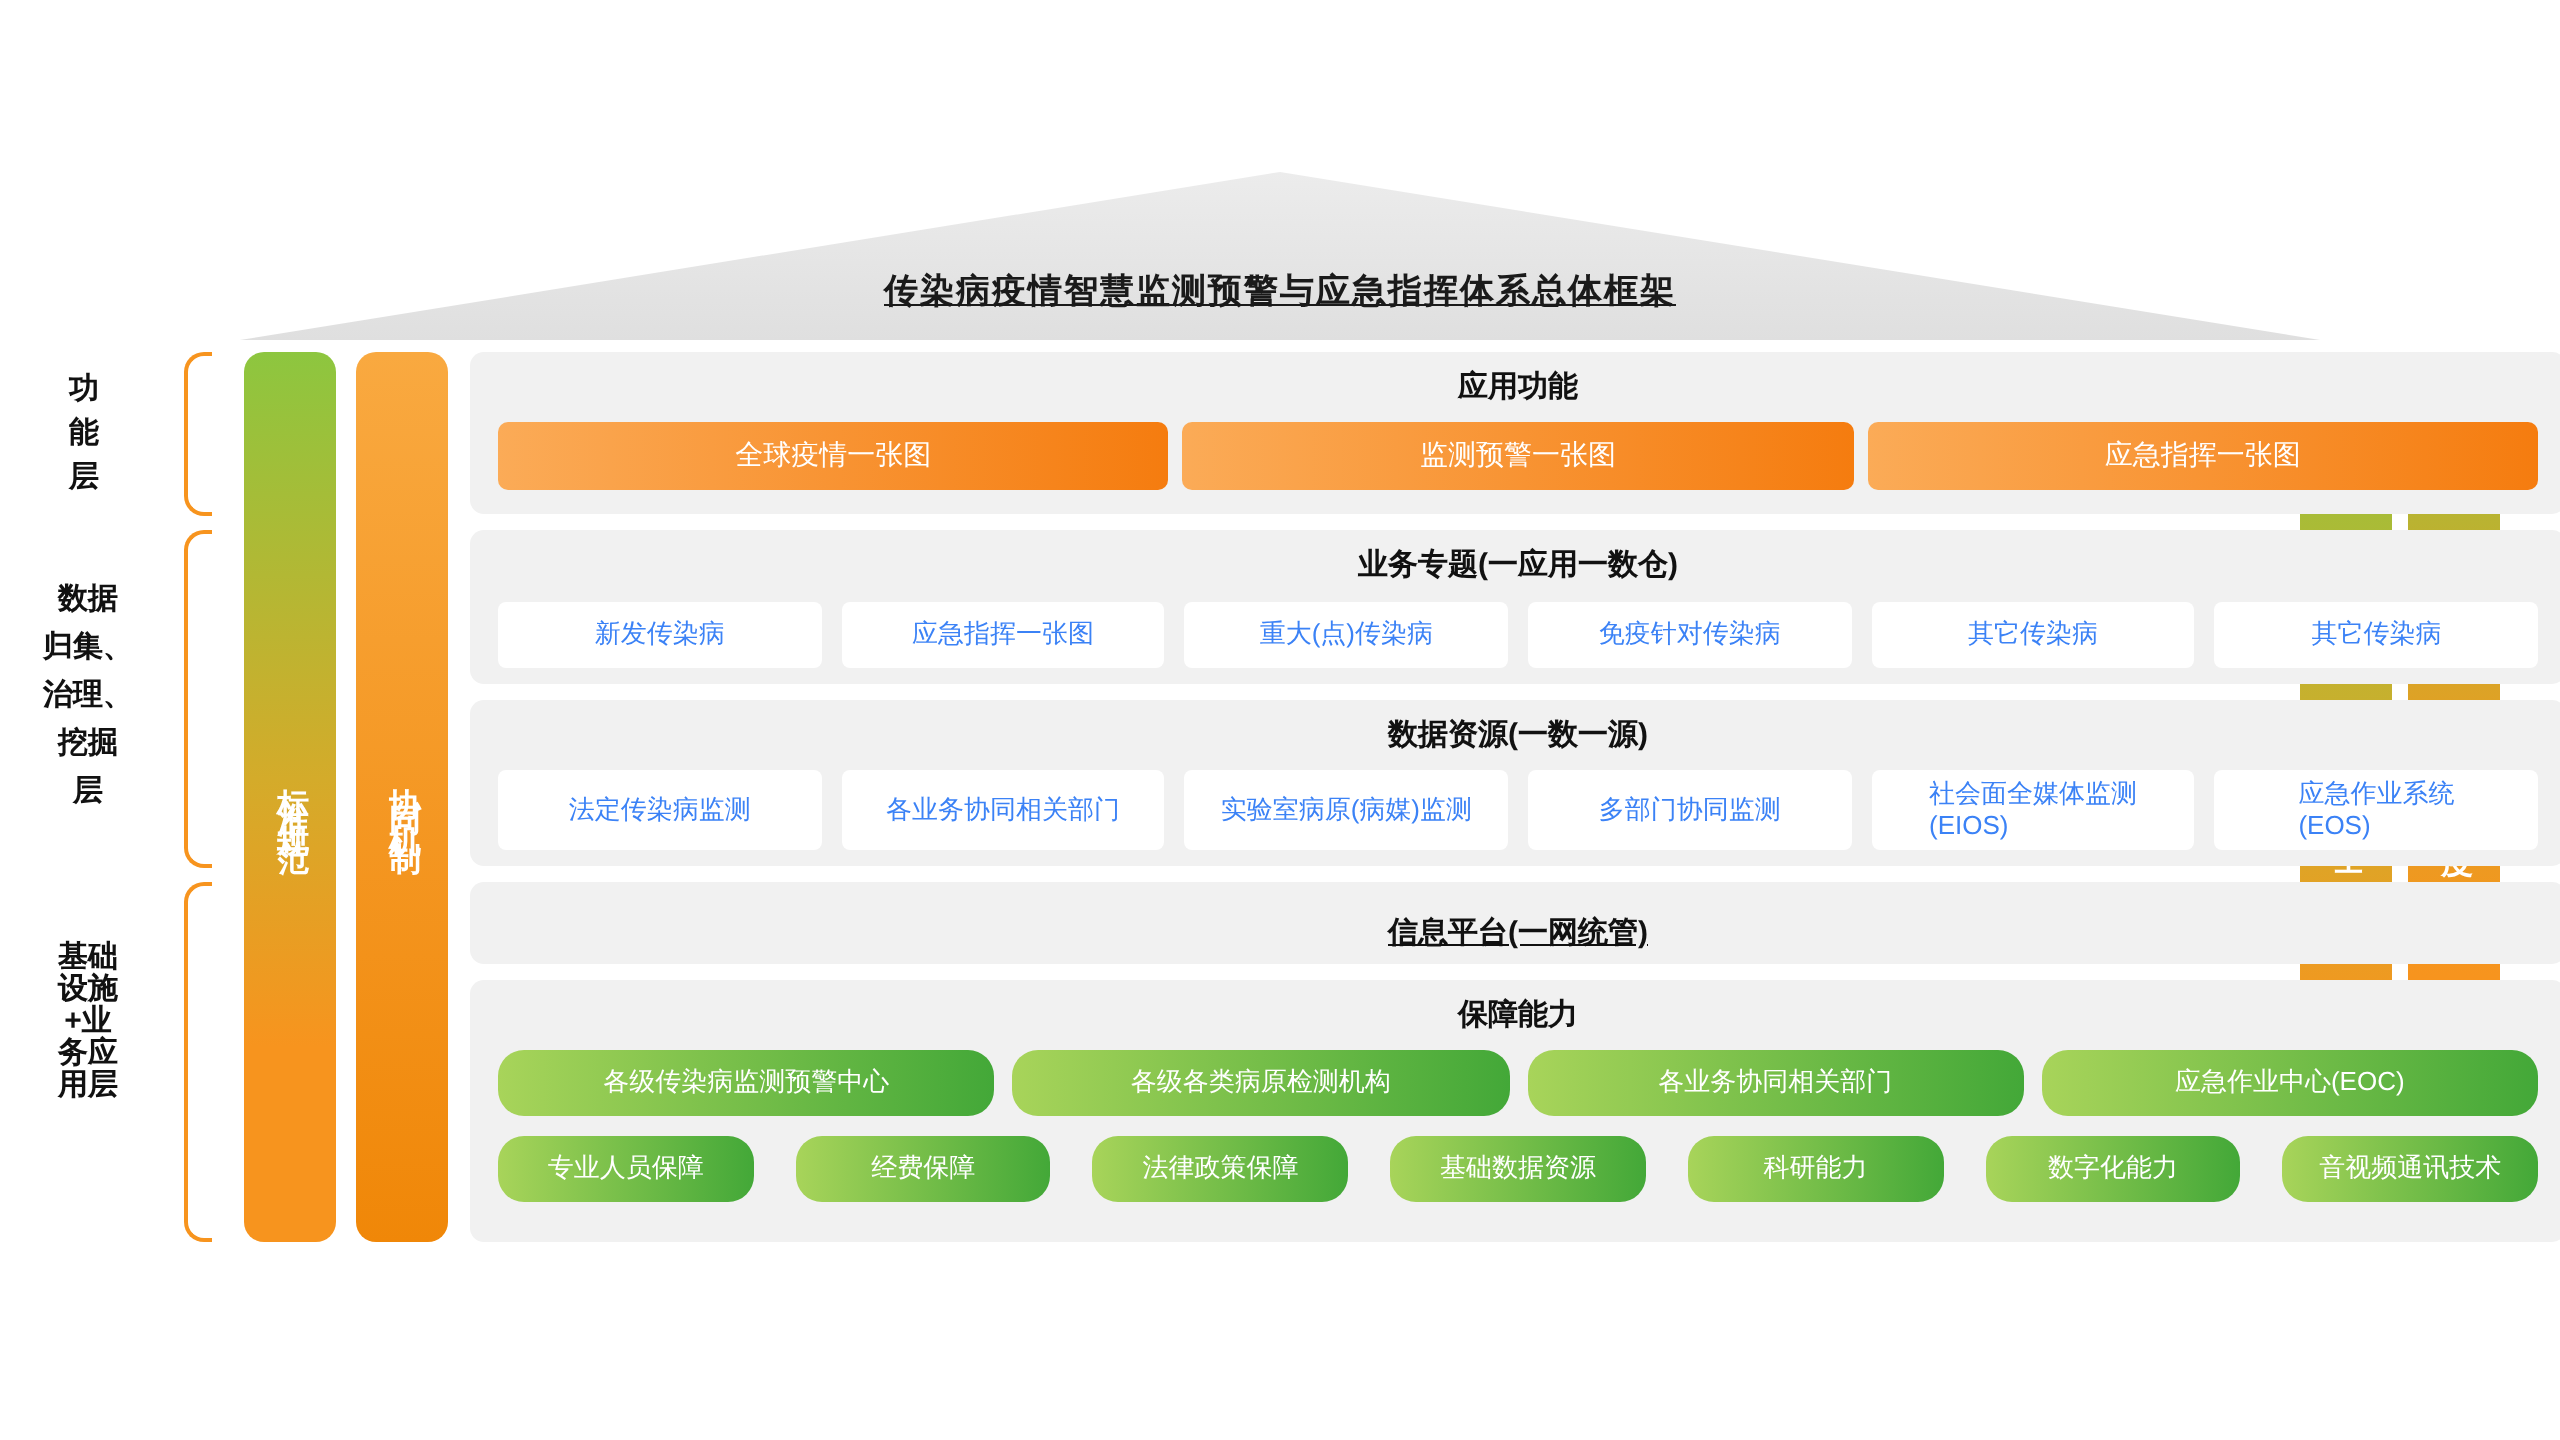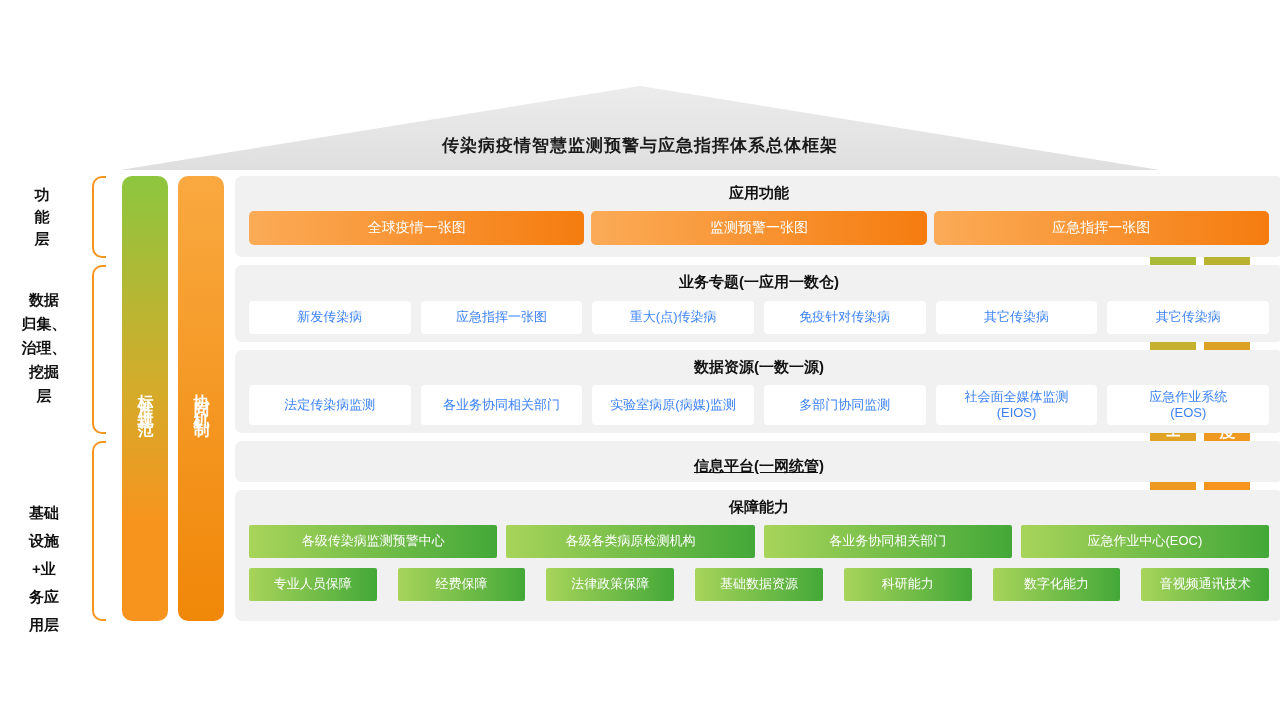--- a/index.html
+++ b/index.html
@@ -4,28 +4,28 @@
 <style>
   * { margin:0; padding:0; box-sizing:border-box; }
   body { background:#ffffff; font-family:"Liberation Sans","DejaVu Sans",sans-serif; }
   .canvas { position:relative; width:1280px; height:720px; background:#ffffff; overflow:hidden; }
 
   
   .roof { position:absolute; left:120px; top:86px; width:1040px; height:84px;
           background:linear-gradient(to bottom,#ececec,#dfdfdf);
           clip-path:polygon(50% 0,100% 100%,0 100%); }
   .page-title { position:absolute; left:0; top:134px; width:1280px; text-align:center;
-          font-size:17px; font-weight:bold; color:#1a1a1a; letter-spacing:1px; }
+          font-size:17px; font-weight:bold; color:#1a1a1a; letter-spacing:1px;text-decoration:underline; }
 
   
   .layer-label { position:absolute; font-size:15px; font-weight:bold; color:#111;
           white-space:pre-line; text-align:center; }
   #label-functional { left:22px; top:184px; width:40px; line-height:22px; }
   #label-data       { left:14px; top:288px; width:60px; line-height:24px; }
-  #label-infra      { left:14px; top:471px; width:60px; line-height:28px;margin-top:28px; }
+  #label-infra      { left:14px; top:471px; width:60px; line-height:16px; }
 
   .bracket { position:absolute; left:92px; width:14px;
           border-left:2px solid #f7941e; border-top:2px solid #f7941e; border-bottom:2px solid #f7941e;
           border-radius:10px 0 0 10px; }
   #bracket-functional { top:176px; height:82px; }
   #bracket-data       { top:265px; height:169px; }
   #bracket-infra      { top:441px; height:180px; }
 
   
   .pillar { position:absolute; top:176px; height:445px; width:46px; border-radius:10px;
@@ -48,26 +48,26 @@
   #sec-platform .sec-header { padding-top:16px;text-decoration:underline; }
 
   .row { display:flex; padding:0 14px; }
   .row-app     { margin-top:8px;  gap:7px; }
   .row-topics  { margin-top:9px;  gap:10px; }
   .row-data    { margin-top:8px;  gap:10px; }
   .row-sup1    { margin-top:8px;  gap:9px; }
   .row-sup2    { margin-top:10px; gap:21px; }
 
   .btn { flex:1; display:flex; align-items:center; justify-content:center;
-         text-align:center; white-space:pre-line; line-height:1.25; }
+         white-space:pre-line; line-height:1.25; }
   .btn-orange { height:34px; border-radius:5px; color:#fff; font-size:14px;
          background:linear-gradient(90deg,#fbab57,#f57c0f); }
   .btn-white  { height:33px; border-radius:4px; color:#3b82f6; font-size:13px; background:#ffffff; }
   .row-data .btn-white { height:40px; }
-  .btn-green  { height:33px; border-radius:2px; color:#fff; font-size:13px;
+  .btn-green  { height:33px; border-radius:13px; color:#fff; font-size:13px;
          background:linear-gradient(90deg,#a8d45a,#43a838); }
 </style>
 </head>
 <body>
 
 <div class="canvas">
 
   <div class="roof"></div>
   <div class="page-title">传染病疫情智慧监测预警与应急指挥体系总体框架</div>
 

